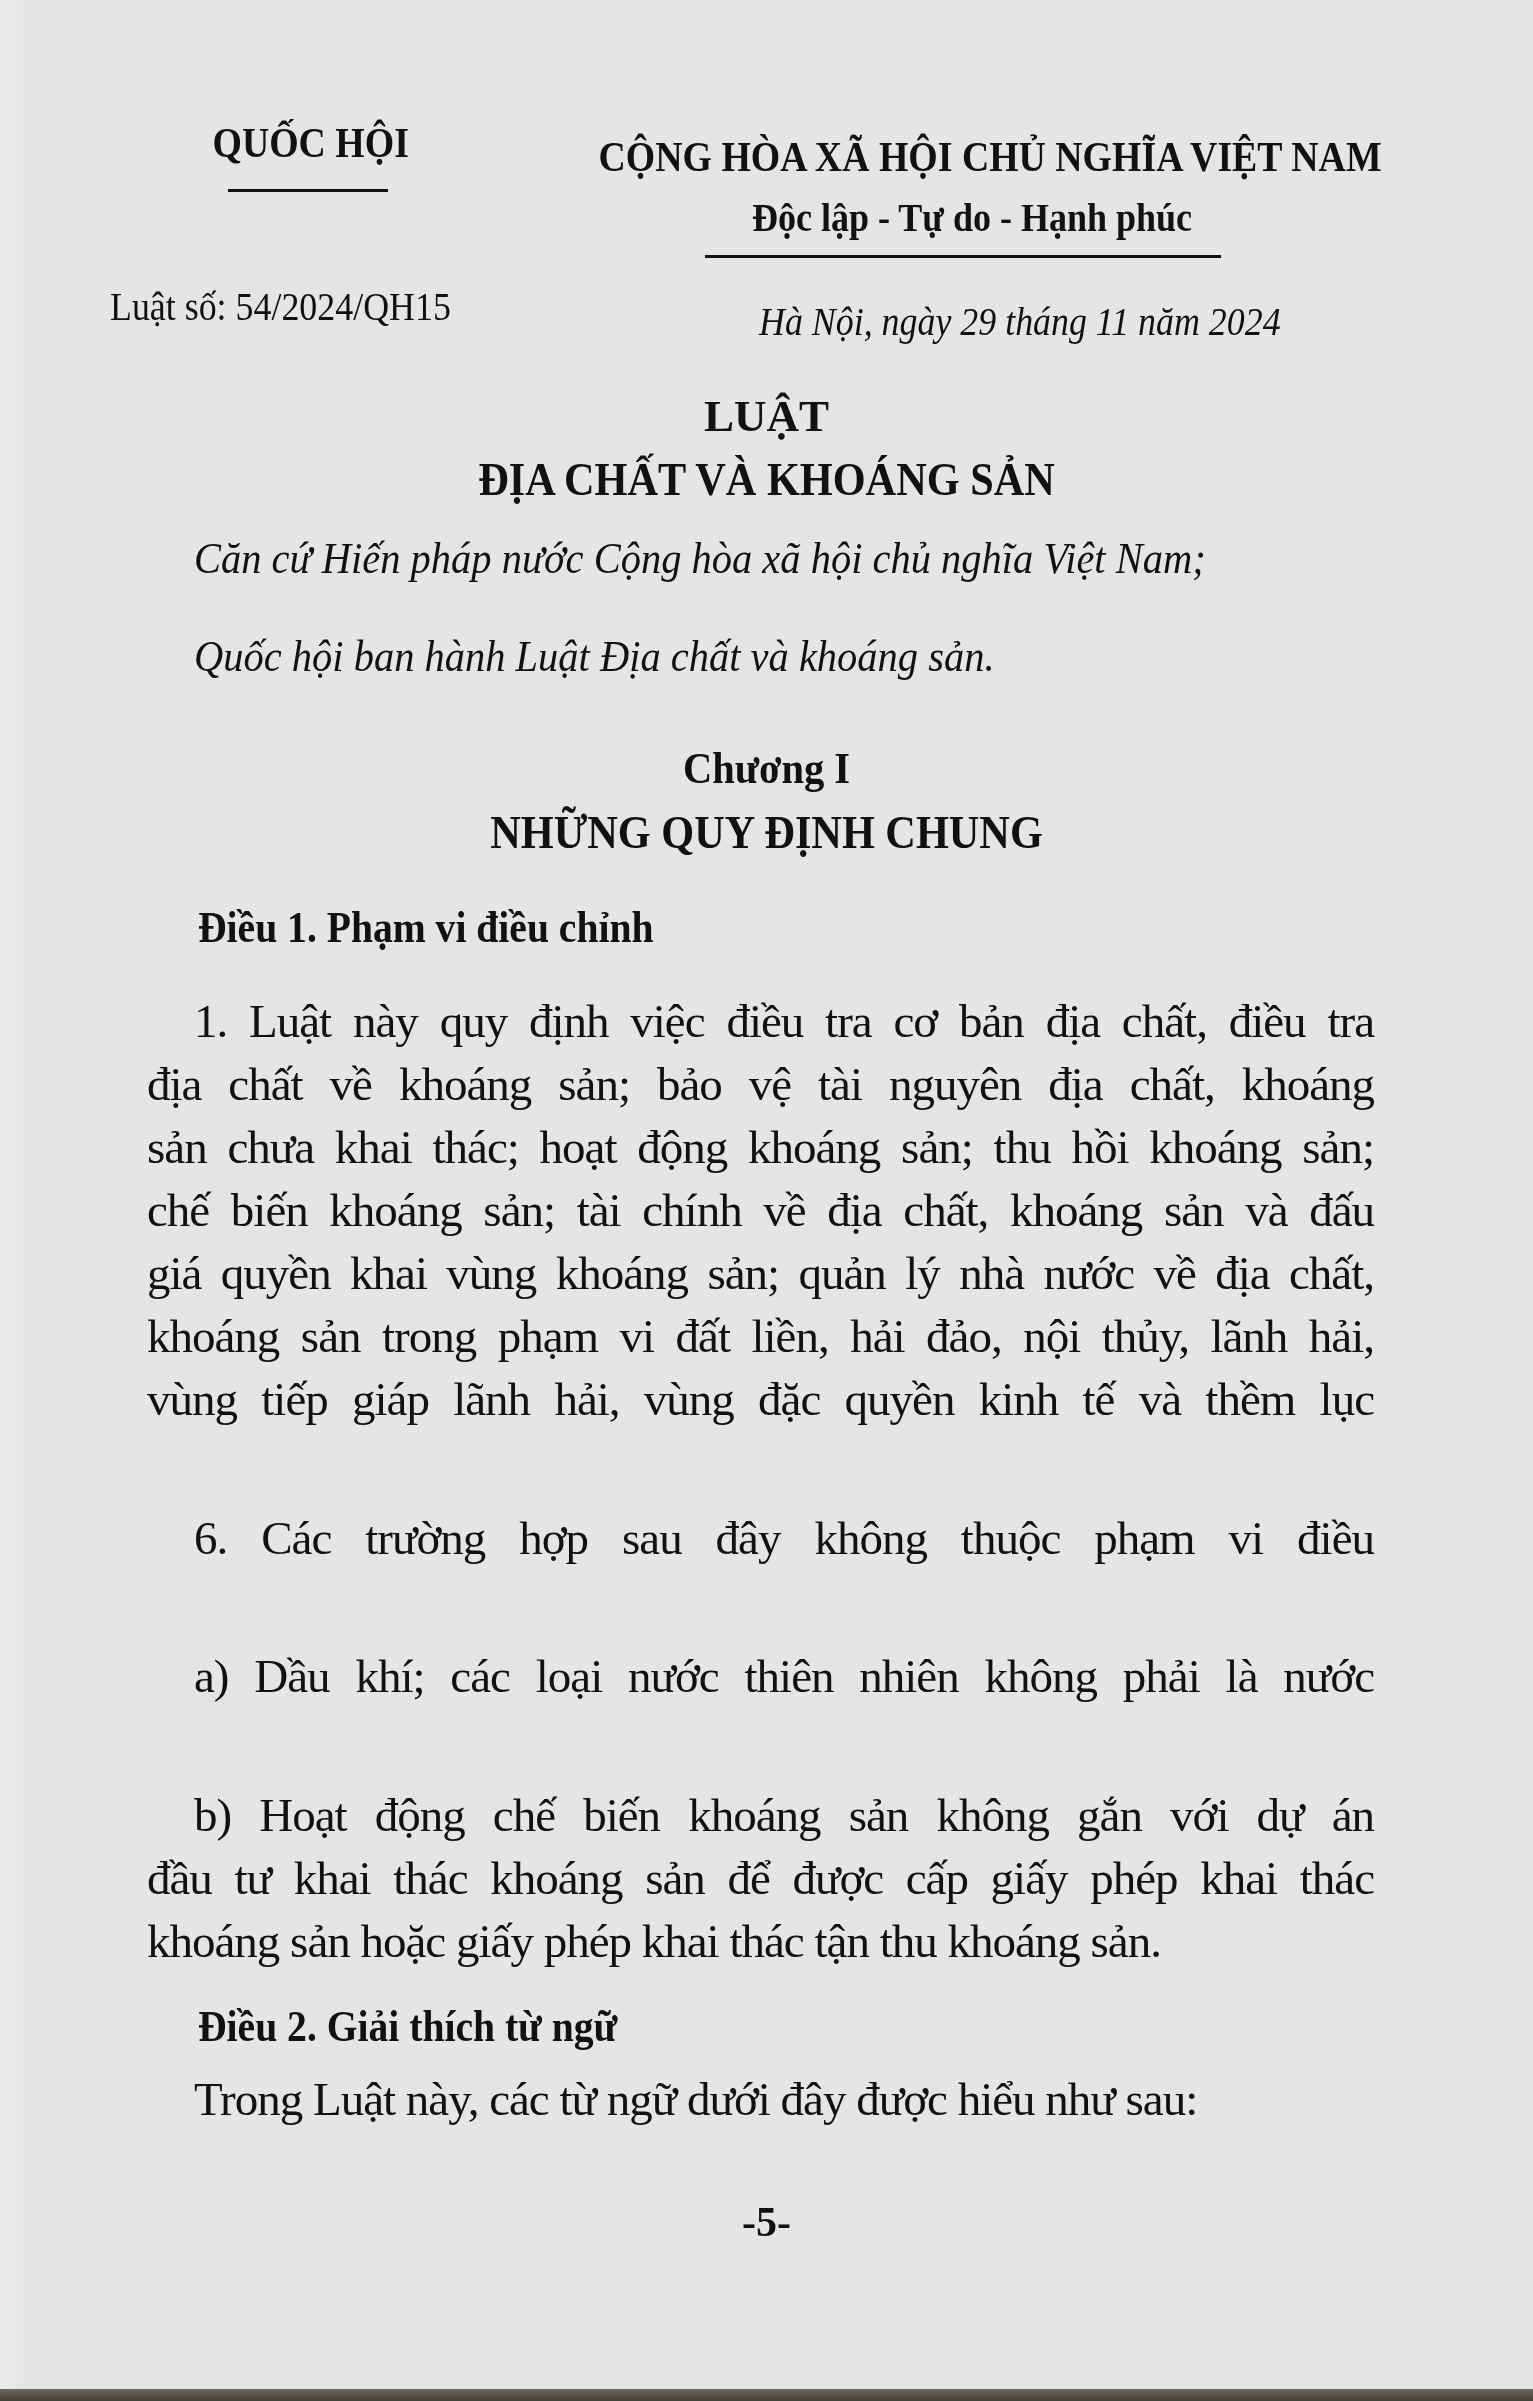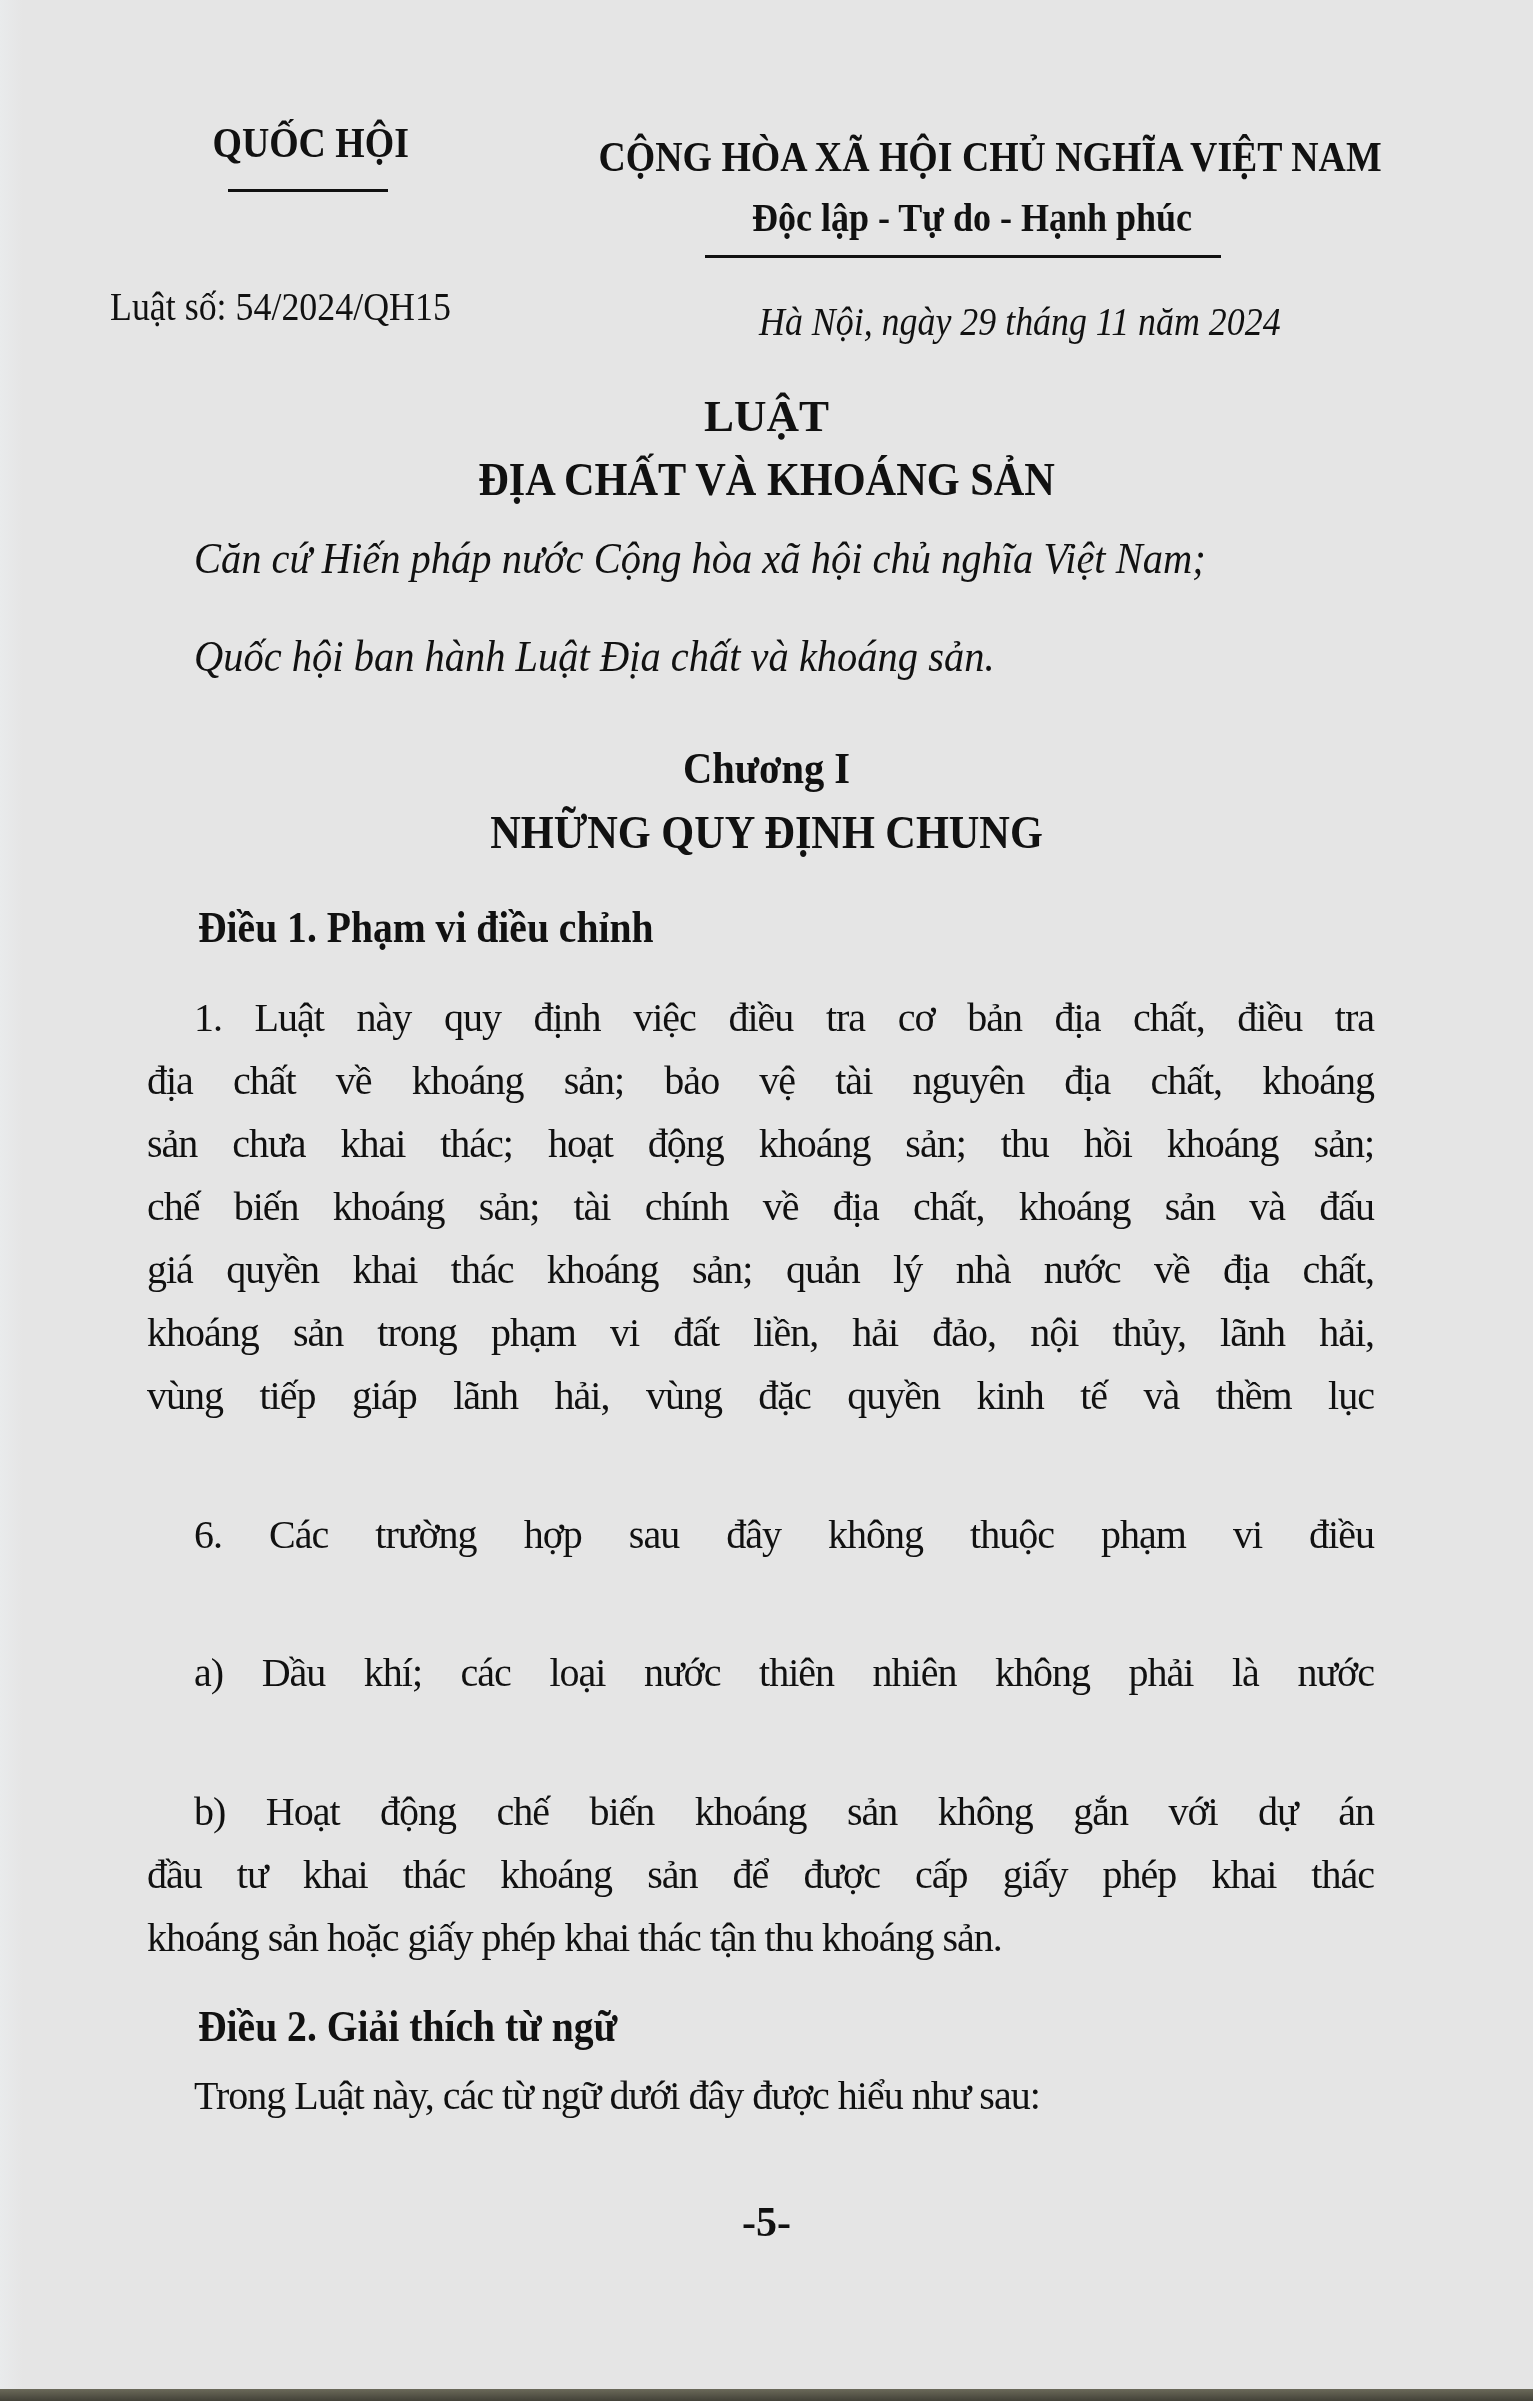--- a/index.html
+++ b/index.html
@@ -31,21 +31,21 @@
   .pre1 { top: 533px; }
   .pre2 { top: 631px; }
 
   .chapter { top: 742px; font-weight: bold; font-size: 45px; transform: scaleX(0.9); }
   .chapter-title { top: 805px; font-weight: bold; font-size: 47px; transform: scaleX(0.9); }
 
   .article { left: 198px; font-weight: bold; font-size: 44px; transform: scaleX(0.9); transform-origin: left; }
   .art1 { top: 902px; }
   .art2 { top: 2001px; }
 
-  .body-line { left: 147px; width: 1227px; font-size: 40px; text-align: justify; text-align-last: justify;
+  .body-line { left: 147px; width: 1227px; font-size: 47px; text-align: justify; text-align-last: justify;
     transform: scaleX(1); transform-origin: left; white-space: nowrap; letter-spacing: -1px; }
   .body-line.indent { left: 194px; width: 1180px; }
   .body-line.last { text-align-last: left; }
 
   .page-number { top: 2198px; font-weight: bold; font-size: 42px; }
 </style>
 </head>
 <body>
 
 <div class="page">
@@ -69,21 +69,21 @@
 
   <div class="abs center chapter">Chương I</div>
   <div class="abs center chapter-title">NHỮNG QUY ĐỊNH CHUNG</div>
 
   <div class="abs article art1">Điều 1. Phạm vi điều chỉnh</div>
 
   <div class="abs body-line indent" style="top:994px">1. Luật này quy định việc điều tra cơ bản địa chất, điều tra</div>
   <div class="abs body-line" style="top:1057px">địa chất về khoáng sản; bảo vệ tài nguyên địa chất, khoáng</div>
   <div class="abs body-line" style="top:1120px">sản chưa khai thác; hoạt động khoáng sản; thu hồi khoáng sản;</div>
   <div class="abs body-line" style="top:1183px">chế biến khoáng sản; tài chính về địa chất, khoáng sản và đấu</div>
-  <div class="abs body-line" style="top:1246px">giá quyền khai thác khoáng sản; quản lý nhà nước về địa chất,</div>
+  <div class="abs body-line" style="top:1246px">giá quyền khai vùng khoáng sản; quản lý nhà nước về địa chất,</div>
   <div class="abs body-line" style="top:1309px">khoáng sản trong phạm vi đất liền, hải đảo, nội thủy, lãnh hải,</div>
   <div class="abs body-line" style="top:1372px">vùng tiếp giáp lãnh hải, vùng đặc quyền kinh tế và thềm lục</div>
 
   <div class="abs body-line indent" style="top:1511px">6. Các trường hợp sau đây không thuộc phạm vi điều</div>
 
   <div class="abs body-line indent" style="top:1649px">a) Dầu khí; các loại nước thiên nhiên không phải là nước</div>
 
   <div class="abs body-line indent" style="top:1788px">b) Hoạt động chế biến khoáng sản không gắn với dự án</div>
   <div class="abs body-line" style="top:1851px">đầu tư khai thác khoáng sản để được cấp giấy phép khai thác</div>
   <div class="abs body-line last" style="top:1914px">khoáng sản hoặc giấy phép khai thác tận thu khoáng sản.</div>

